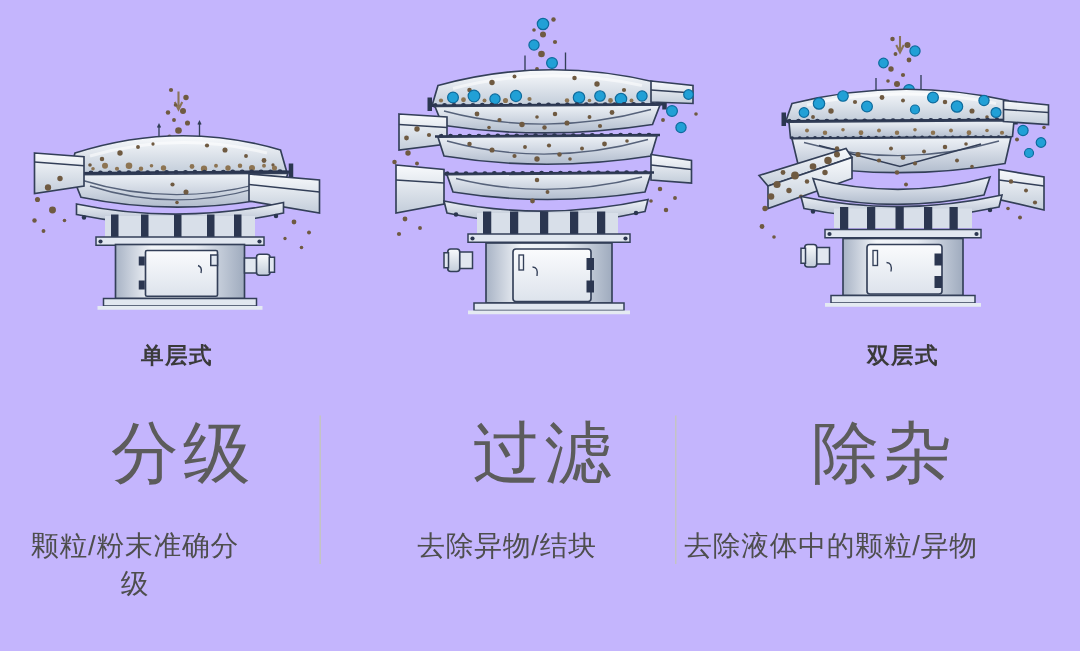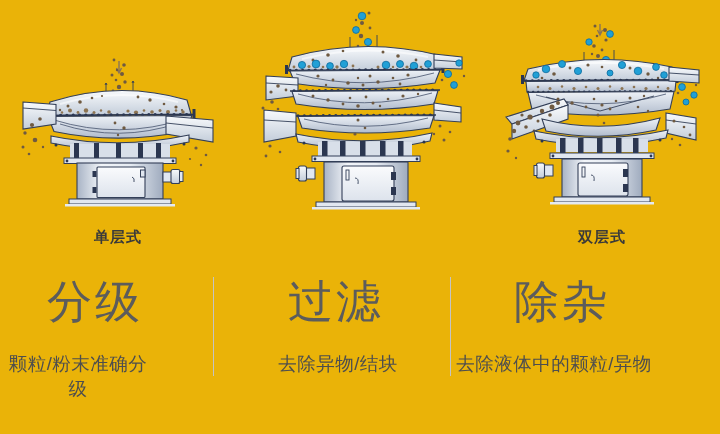--- a/index.html
+++ b/index.html
@@ -1,26 +1,26 @@
 <!DOCTYPE html>
 <html><head>
 <meta charset="utf-8">
 <style>
   html,body{margin:0;padding:0;background:#ffffff;}
   #canvas{
-    position:relative;width:720px;height:434px;background:#eab308;overflow:hidden;
+    position:relative;width:720px;height:434px;background:#c4b5fd;overflow:hidden;
     font-family:"Liberation Sans",sans-serif;
   }
   .machine-svg{position:absolute;}
   .type-label{
     position:absolute;top:228px;width:120px;text-align:center;
     font-size:15px;font-weight:700;color:#3a3a3a;letter-spacing:1px;
   }
   .func-title{
-    position:absolute;top:278px;width:150px;text-align:center;
+    position:absolute;top:278px;width:150px;text-align:right;
     font-size:45px;font-weight:400;color:#5c5c5c;letter-spacing:3px;line-height:48px;
   }
   .func-desc{
     position:absolute;top:351px;text-align:center;
     font-size:18.5px;font-weight:400;color:#4e4e4e;letter-spacing:0.5px;
   }
   .v-divider{
     position:absolute;top:277px;height:99px;width:1px;background:#c4c4c4;
   }
   
@@ -560,20 +560,20 @@
     </g>
   </svg>
 
   <div class="type-label" style="left:58px">单层式</div>
   <div class="type-label" style="left:542px">双层式</div>
 
   <div class="func-title" style="left:20px">分级</div>
   <div class="func-title" style="left:487px">除杂</div>
   <div class="func-title" style="left:261px">过滤</div>
 
-  <div class="func-desc" style="left:8px;width:140px">颗粒/粉末准确分级</div>
+  <div class="func-desc" style="left:20px;width:140px">颗粒/粉末准确分级</div>
   <div class="func-desc" style="left:258px;width:160px">去除异物/结块</div>
   <div class="func-desc" style="left:434px;width:240px">去除液体中的颗粒/异物</div>
 
   <div class="v-divider" style="left:213px"></div>
   <div class="v-divider" style="left:450px"></div>
 
 </div>
 
 </body></html>

